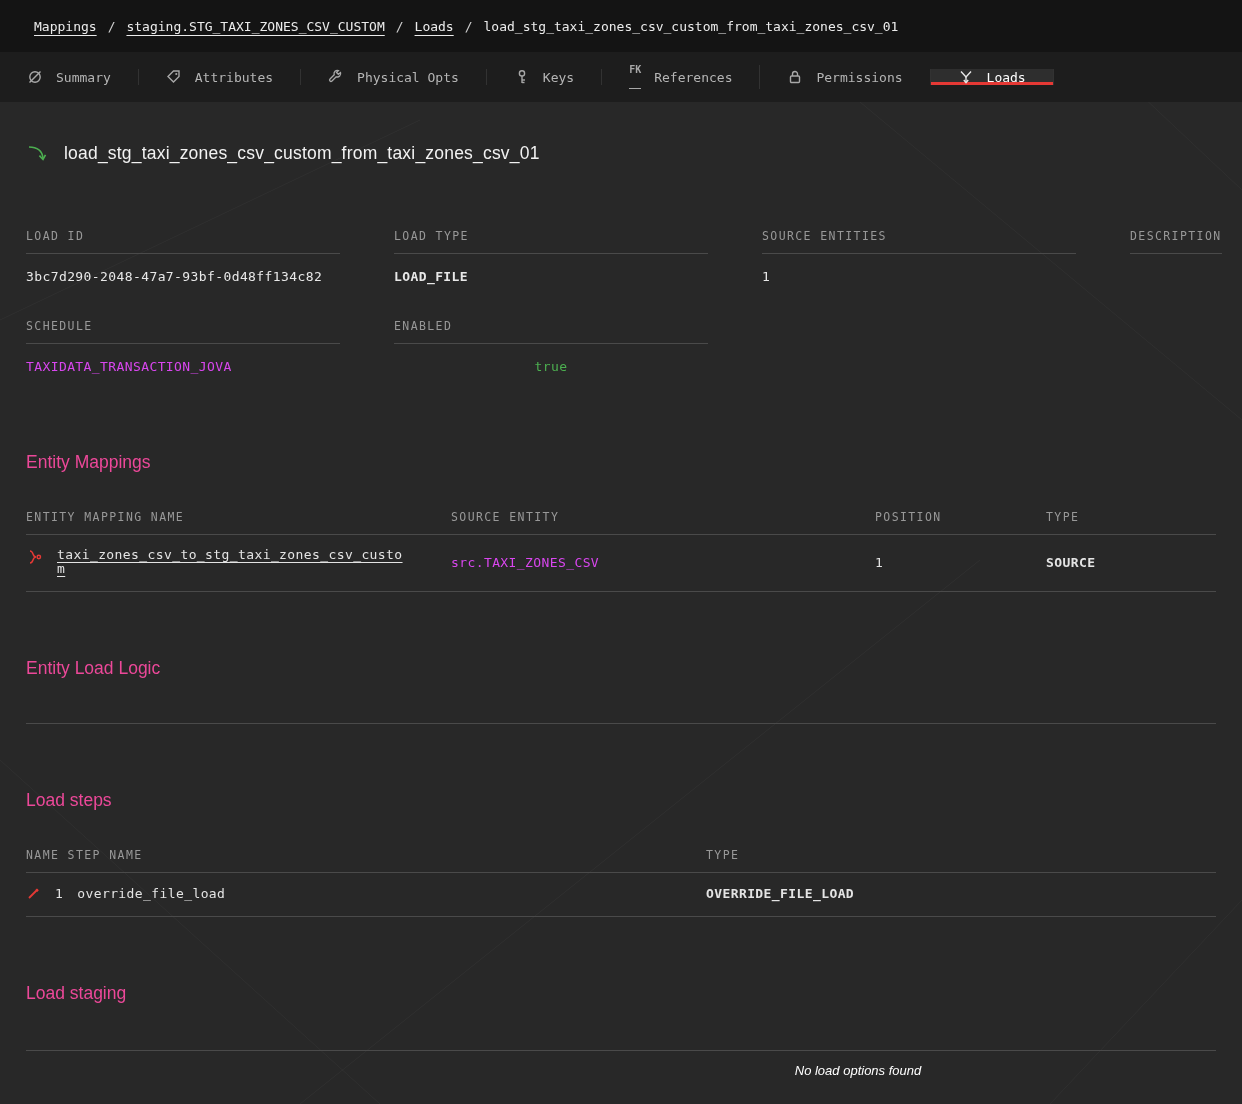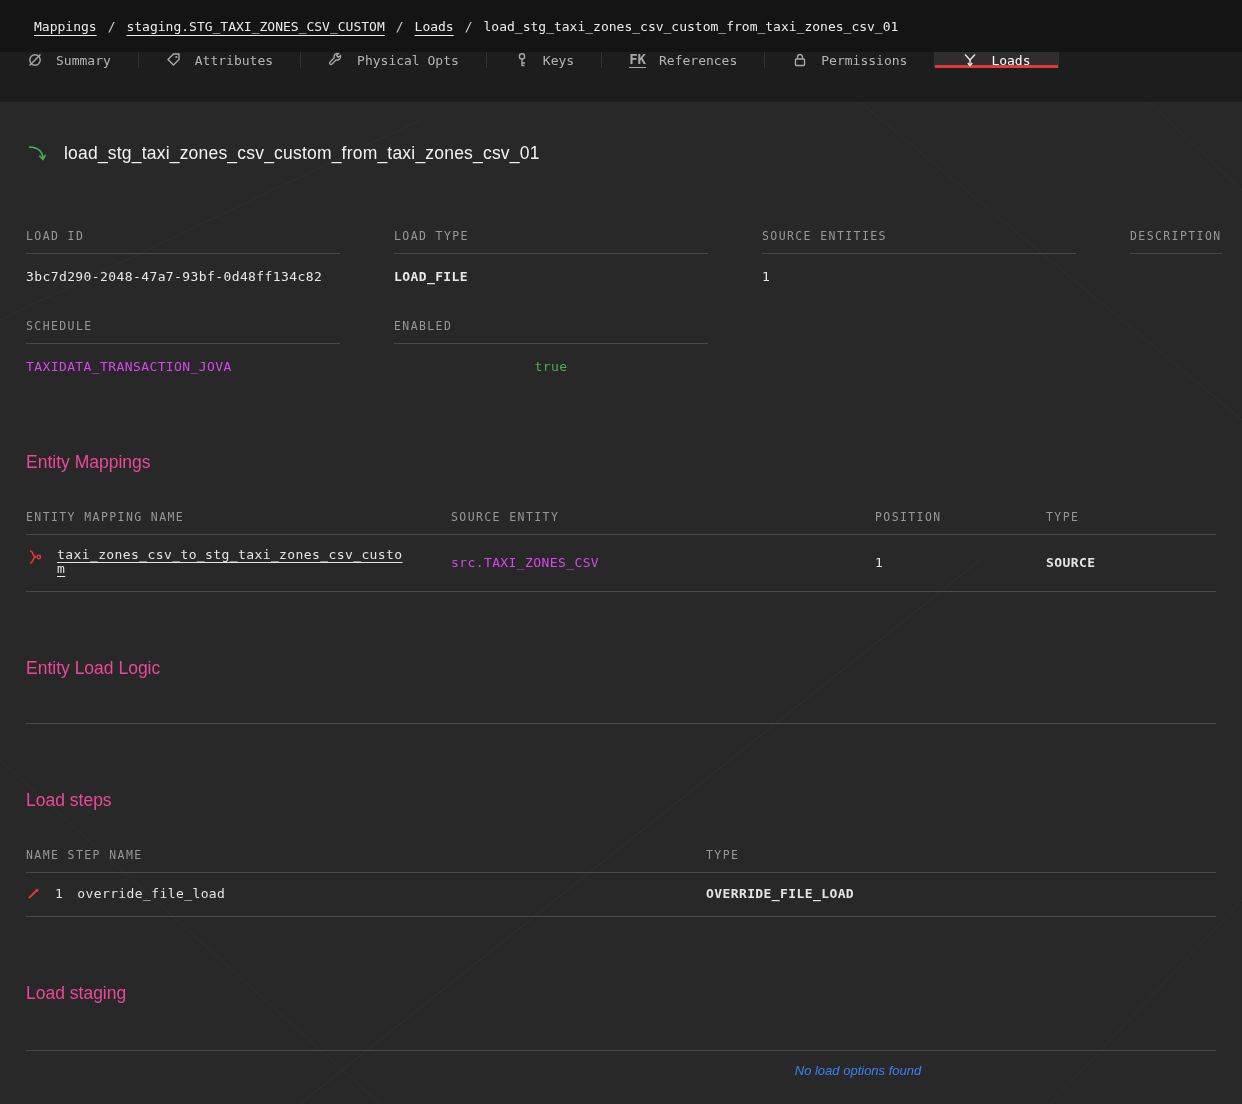--- a/index.html
+++ b/index.html
@@ -25,39 +25,39 @@
     font-family:"DejaVu Sans Mono", monospace; font-size:13px;
     white-space:nowrap;
   }
   .crumb-link { color:#ececec; text-decoration:underline; text-underline-offset:4px; cursor:pointer; }
   .crumb-sep { color:#cfcfcf; }
   .crumb-current { color:#ececec; }
 
   
   .tab-bar {
     height:50px; background:#1d1d1d;
-    display:flex; align-items:flex-start;
+    display:flex; align-items:center;
   }
   .tab {
     display:flex; align-items:center; gap:13px;
     padding:0 27px;
     border-right:1px solid #323232;
     color:#b5b5b5;
     font-family:"DejaVu Sans Mono", monospace; font-size:13px;
     cursor:pointer; white-space:nowrap;
   }
   .tab .ticon { display:flex; align-items:center; color:#a8a8a8; }
   .tab.active {
     background:#2e2e2e; color:#ffffff;
     box-shadow:inset 0 -3px 0 #e53935;
   }
   .tab.active .ticon { color:#e8e8e8; }
   .fk-glyph {
-    font-family:"DejaVu Sans Mono", monospace; font-size:14px; font-weight:bold;
-    border-bottom:1px solid currentColor; padding-bottom:1px; line-height:1;
+    font-family:"DejaVu Sans Mono", monospace; font-size:10px; font-weight:bold;
+    border-bottom:1px solid currentColor; padding-bottom:13px; line-height:1;
   }
 
   
   .main { padding:40px 26px 0 26px; }
 
   .page-head { display:flex; align-items:center; gap:16px; }
   .page-head .h-icon { display:flex; align-items:center; }
   .page-title { font-size:17.5px; font-weight:400; color:#f2f2f2; letter-spacing:.2px; }
 
   
@@ -96,21 +96,21 @@
 
   
   .divider { border-bottom:1px solid #4a4a4a; }
 
   
   .steps-grid { display:grid; grid-template-columns:680px 1fr; margin-top:26px; }
   .step-name { display:flex; align-items:center; gap:14px; }
 
   
   .empty-msg {
-    font-style:italic; font-size:13px; color:#3b82f6;
+    font-style:italic; font-size:13px; color:#ffffff;
     width:768px; margin-left:448px; text-align:center; margin-top:12px;
   }
 
   svg { display:block; }
 </style>
 </head>
 <body>
 
 <svg class="bg-lines" width="1242" height="1104">
   <g stroke="#ffffff" stroke-opacity="0.035" fill="none">

